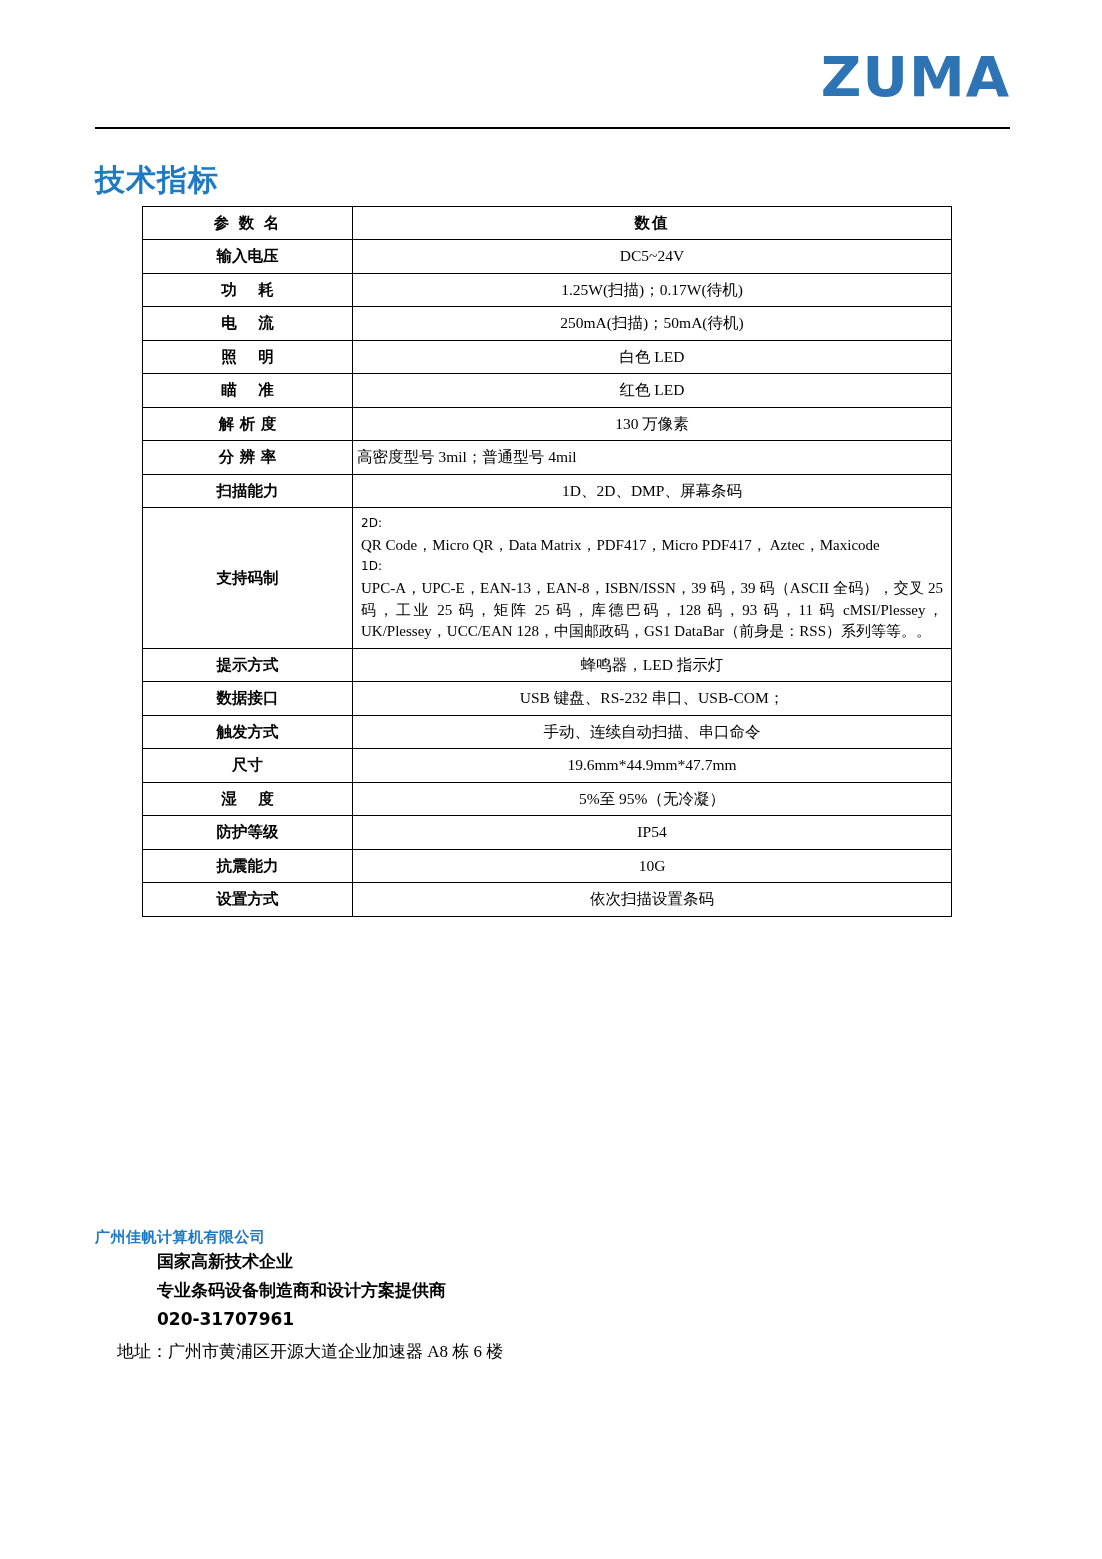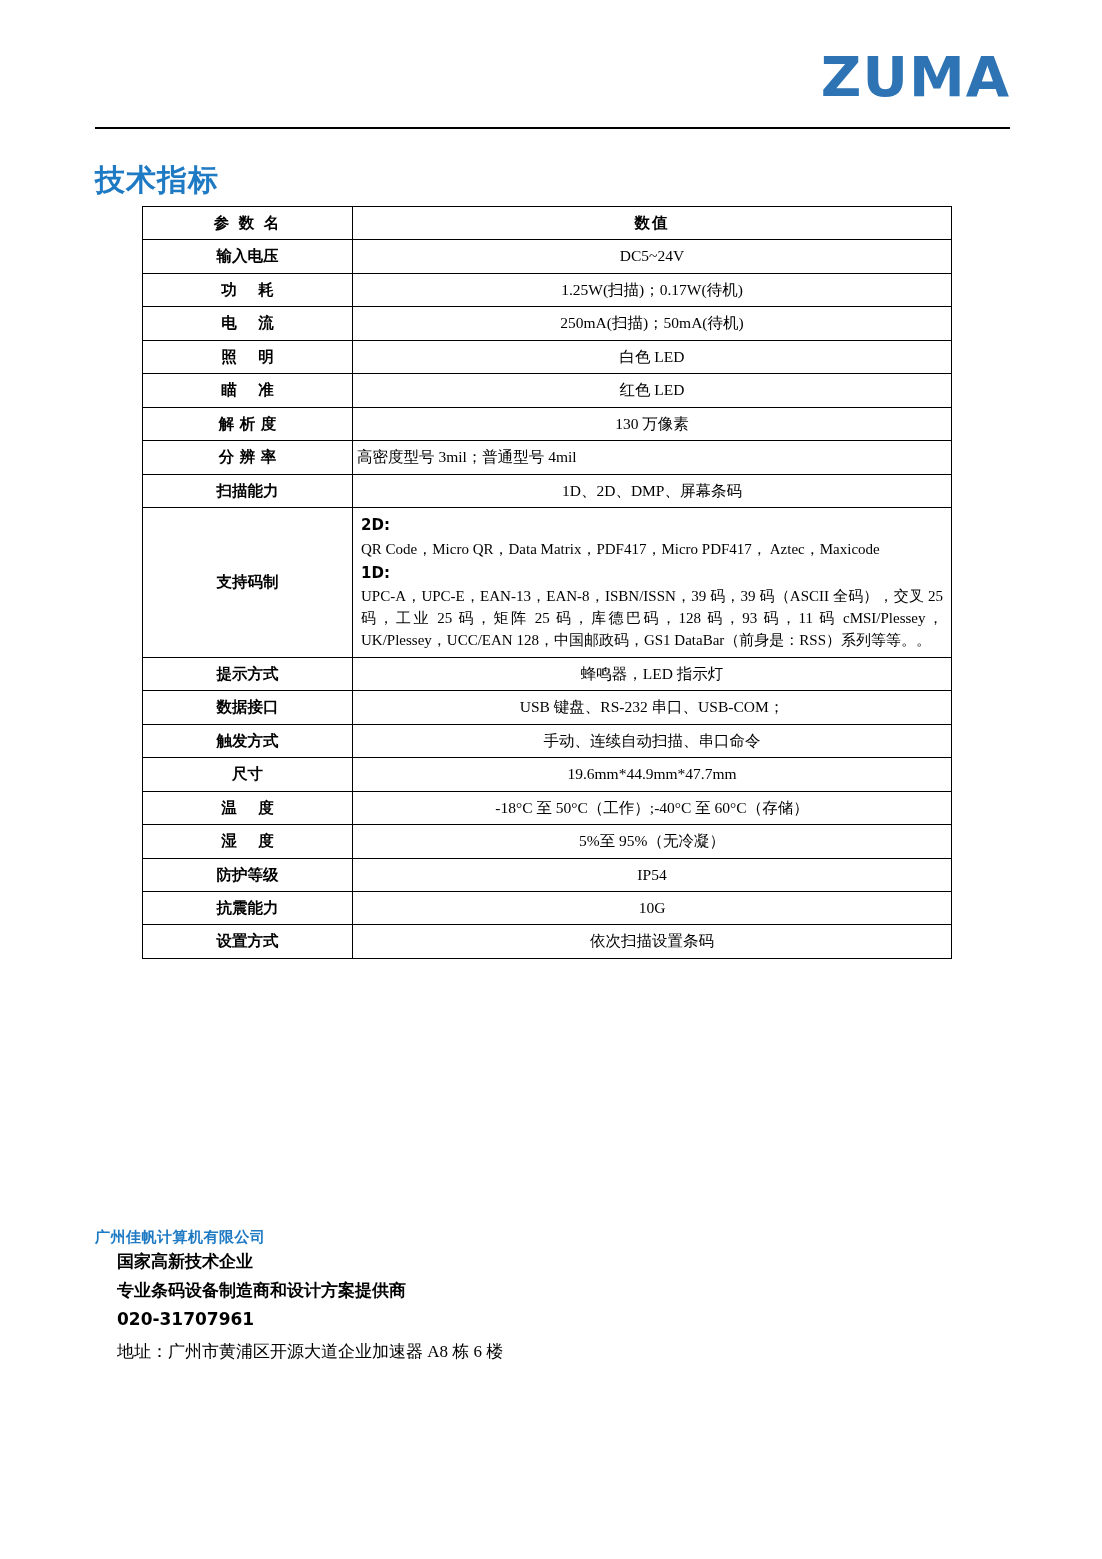--- a/index.html
+++ b/index.html
@@ -103,22 +103,22 @@
     padding-left: 4px;
   }
   .codes-cell {
     text-align: left;
     padding: 10px 14px 10px 18px;
     line-height: 1.75;
     font-size: 15px;
   }
   .codes-cell .sub {
     font-family: "DejaVu Sans", sans-serif;
-    font-weight: bold;
-    font-size: 15px;
+    font-weight: normal;
+    font-size: 12px;
     margin: 2px 0 2px 0;
   }
   .codes-cell .body {
     font-family: "Liberation Serif", serif;
     font-size: 15px;
     text-align: justify;
   }
   .label-mid {
     vertical-align: middle !important;
   }
@@ -140,20 +140,21 @@
   }
   .footer .lines {
     margin-left: 22px;
   }
   .footer .line-b {
     font-family: "DejaVu Sans", sans-serif;
     font-size: 17px;
     font-weight: bold;
     color: #000;
     line-height: 1.72;
+    margin-left: 40px;
   }
   .footer .line-addr {
     font-family: "Liberation Serif", serif;
     font-size: 17px;
     color: #000;
     line-height: 1.72;
     margin-top: 2px;
   }
 </style>
 </head>
@@ -234,24 +235,20 @@
       </tr>
       <tr>
         <td class="label">触发方式</td>
         <td class="value">手动、连续自动扫描、串口命令</td>
       </tr>
       <tr>
         <td class="label">尺寸</td>
         <td class="value">19.6mm*44.9mm*47.7mm</td>
       </tr>
       <tr>
-        <td class="label">温    度</td>
-        <td class="value">-18°C 至 50°C（工作）;-40°C 至 60°C（存储）</td>
-      </tr>
-      <tr>
         <td class="label">湿    度</td>
         <td class="value">5%至 95%（无冷凝）</td>
       </tr>
       <tr>
         <td class="label">防护等级</td>
         <td class="value">IP54</td>
       </tr>
       <tr>
         <td class="label">抗震能力</td>
         <td class="value">10G</td>

